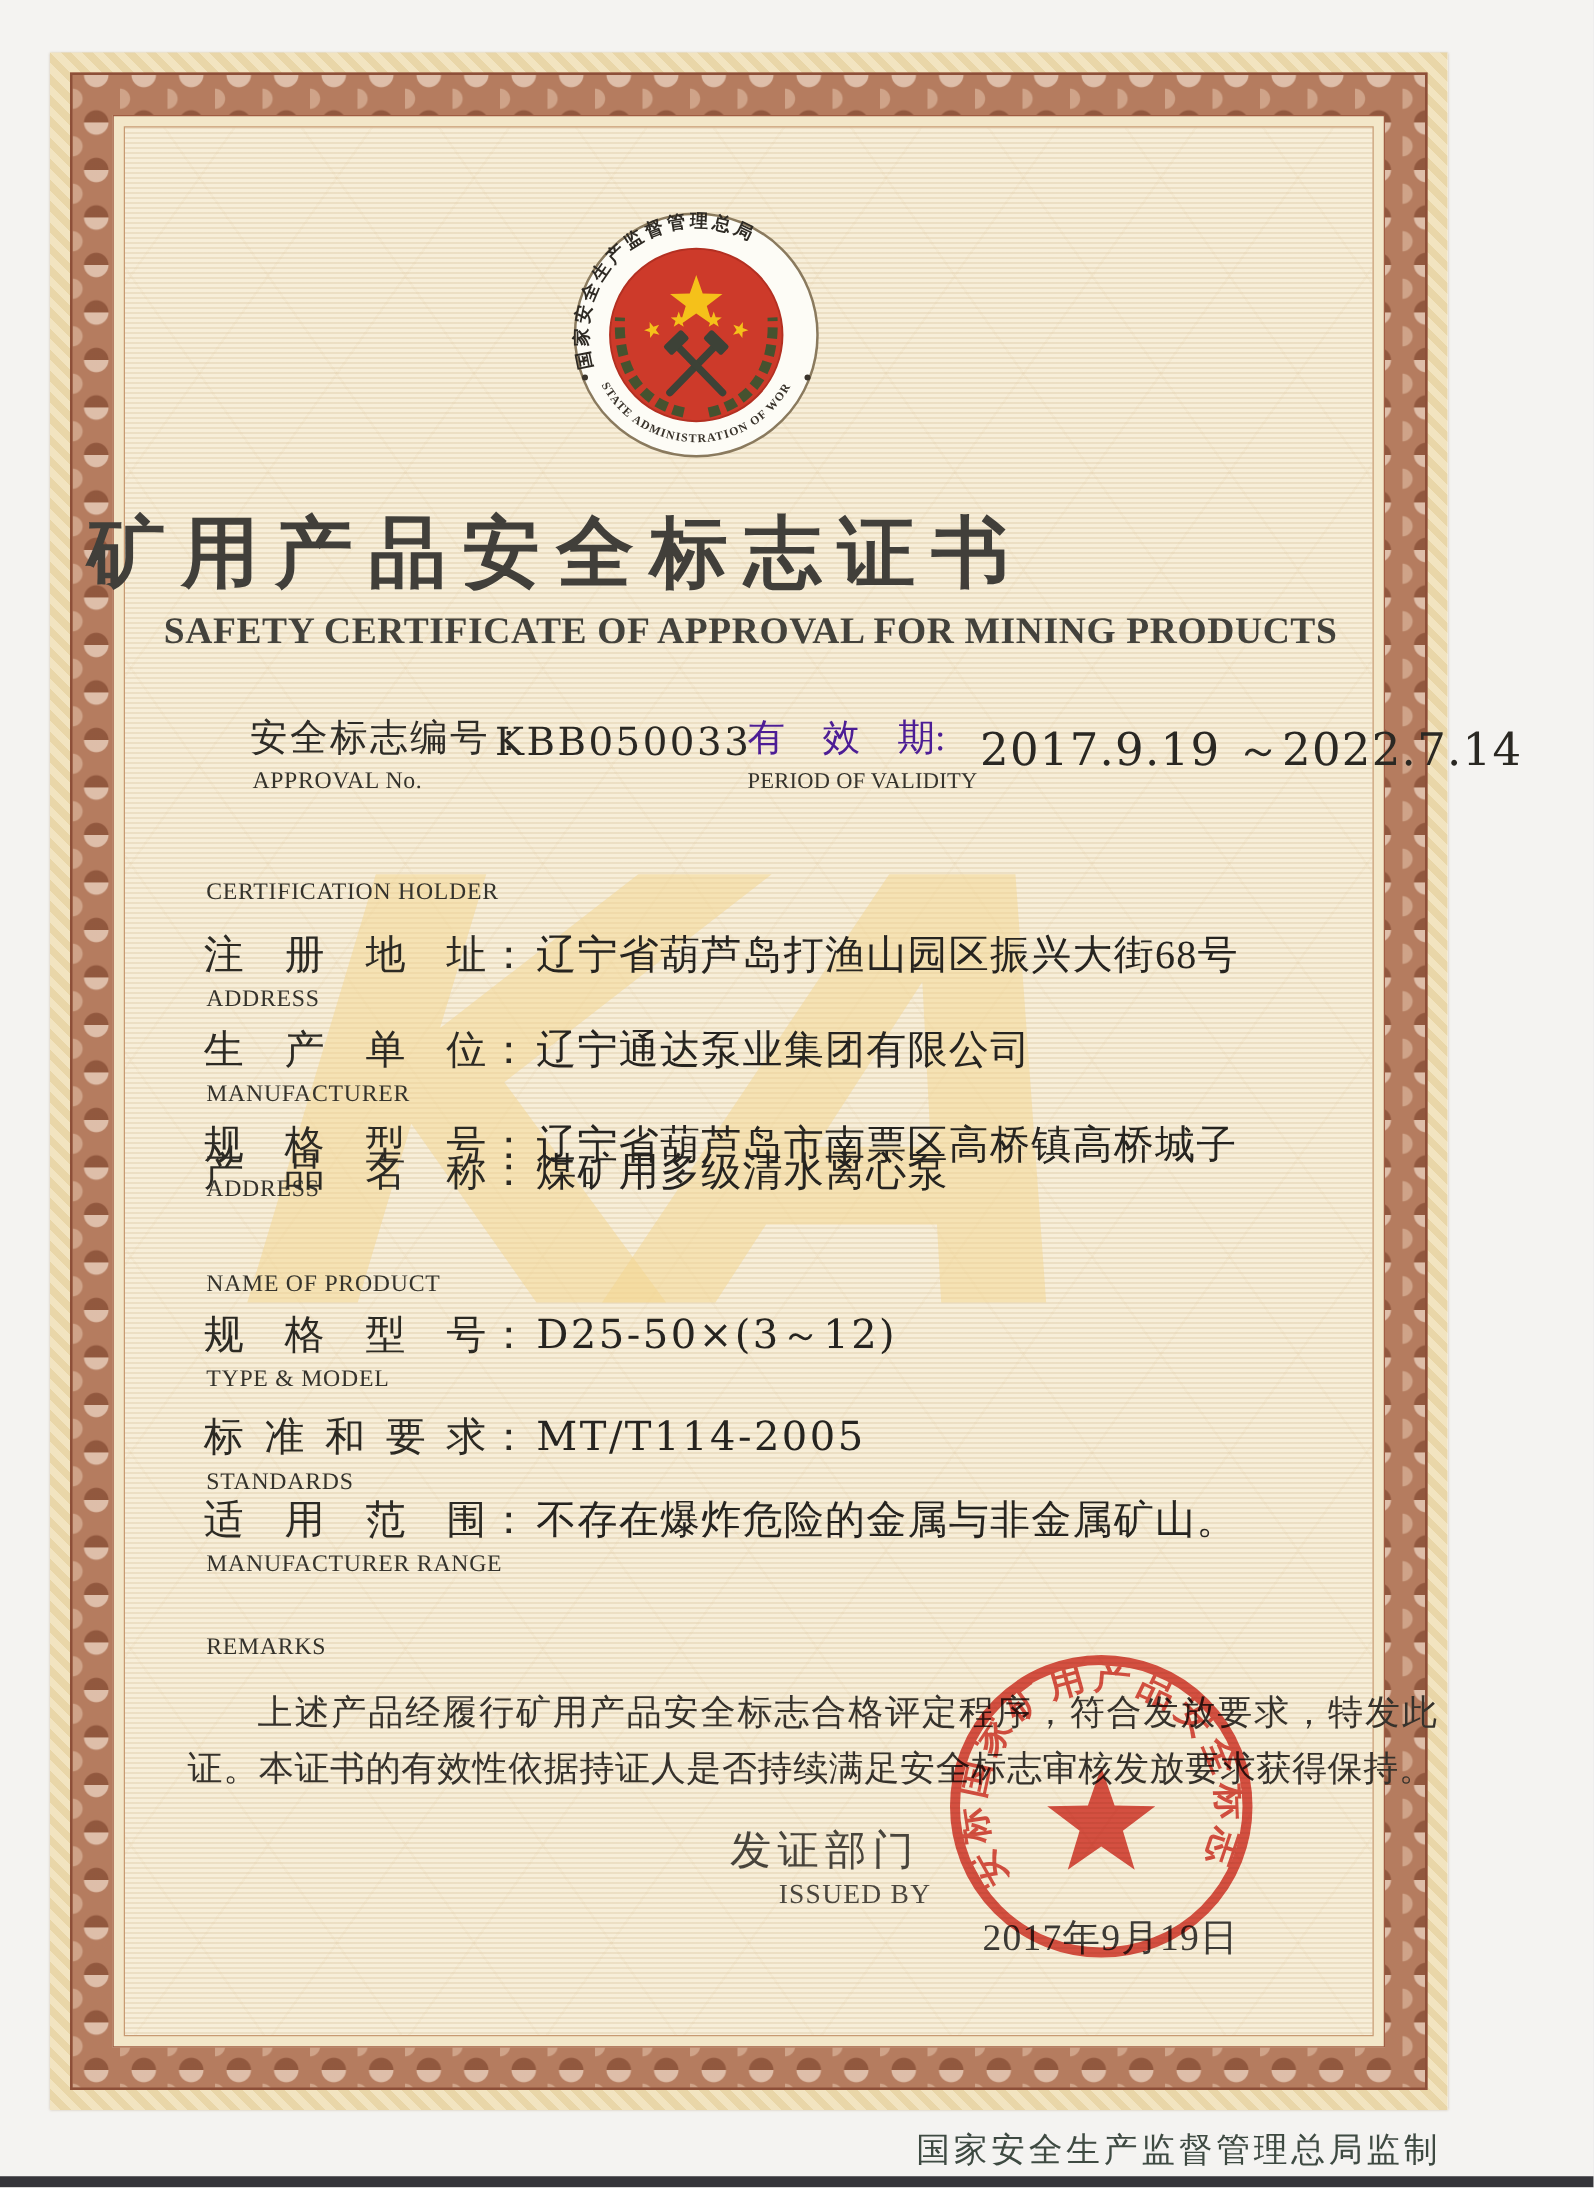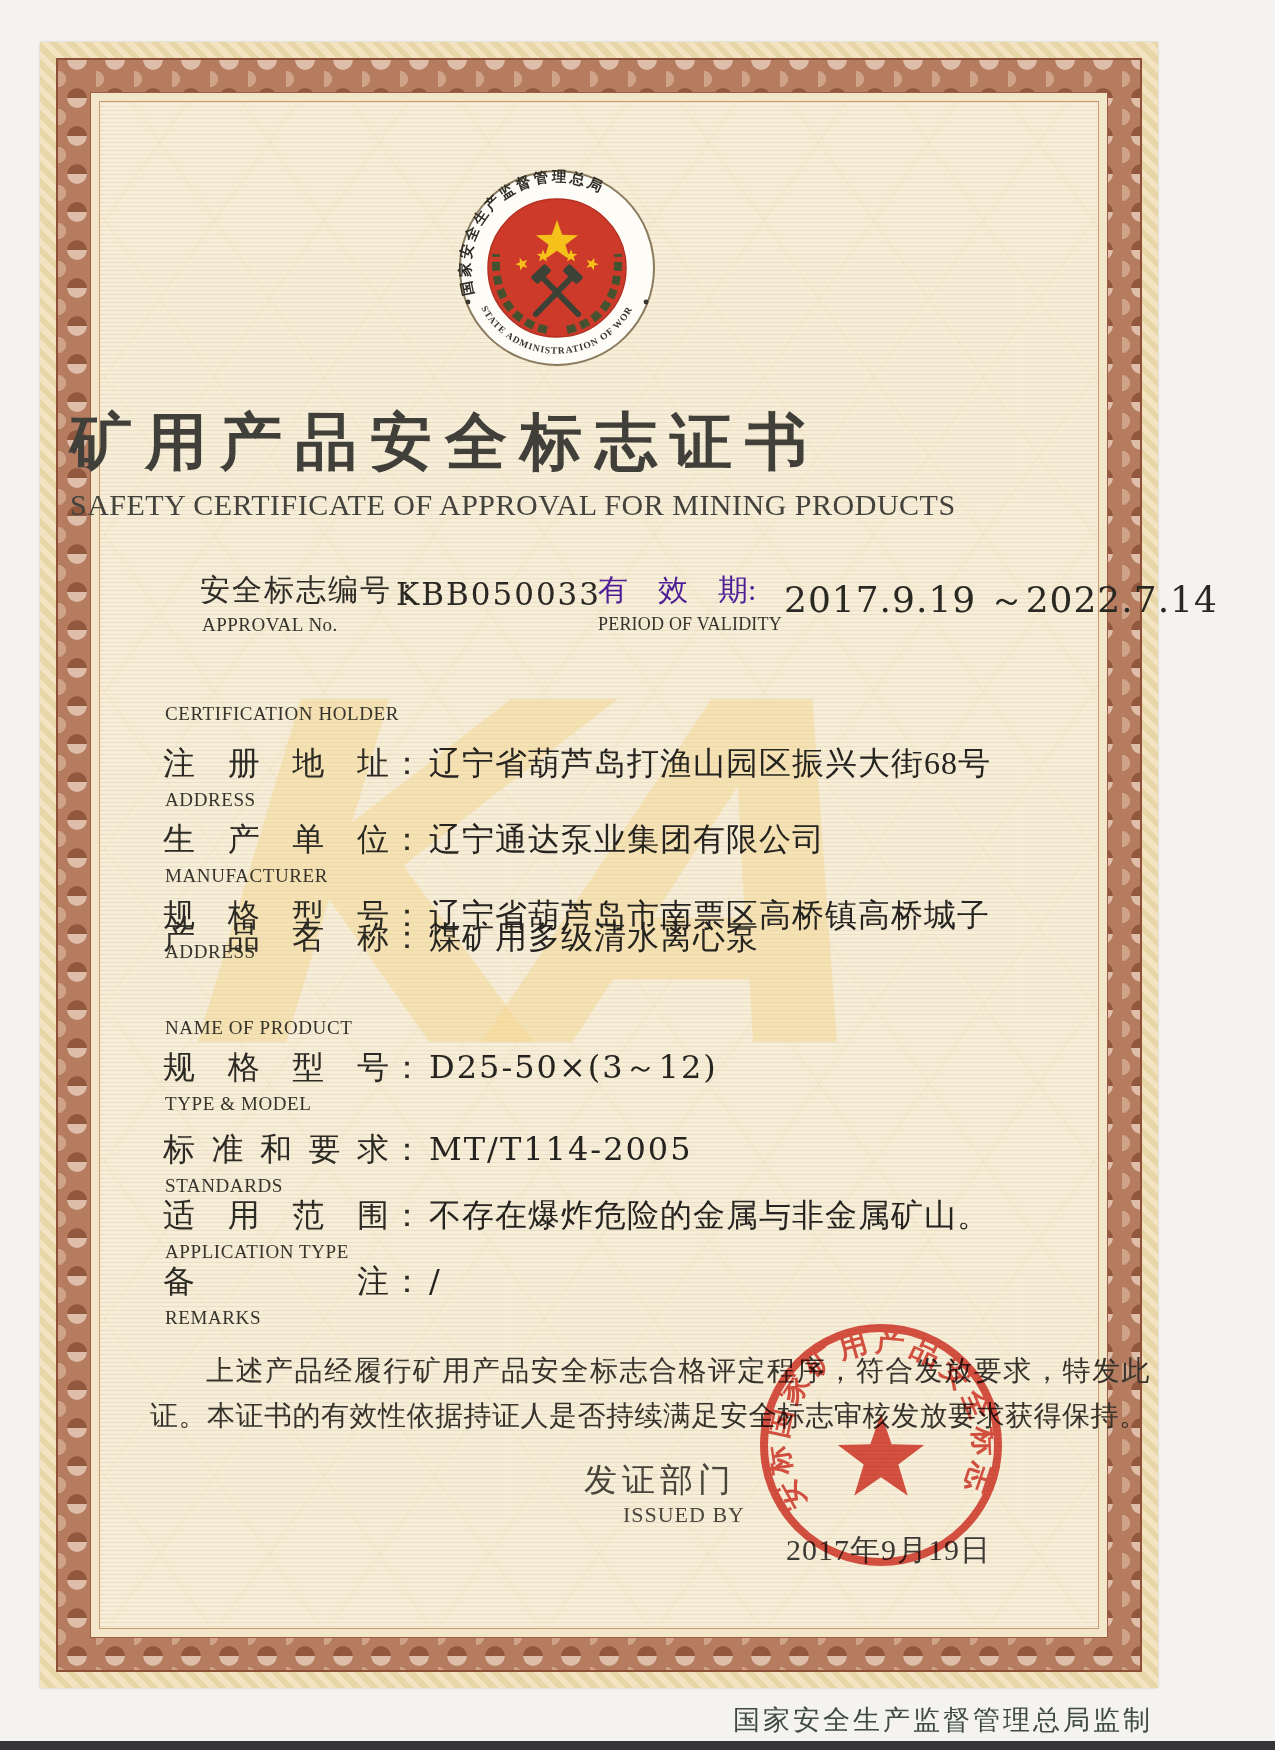--- a/index.html
+++ b/index.html
@@ -28,22 +28,22 @@
     border:1px solid #c79a72;}
   
   .watermark{position:absolute;left:205px;top:600px;width:700px;height:560px;
     font-family:"DejaVu Sans",sans-serif;font-weight:bold;font-style:italic;
     font-size:470px;line-height:560px;letter-spacing:-40px;
     color:rgba(243,214,144,.50);transform:skewX(-6deg);z-index:0;user-select:none;}
   
   .emblem{position:absolute;left:455px;top:166px;z-index:2;}
   .cert-title{position:absolute;left:70px;top:400px;width:1000px;text-align:left;
     font-size:62px;font-weight:bold;letter-spacing:13px;color:#413f3a;z-index:2;}
-  .cert-subtitle{position:absolute;left:70px;top:488px;width:1000px;text-align:left;
-    font-size:30px;font-weight:normal;letter-spacing:0.5px;color:#43423c;z-index:2;}
+  .cert-subtitle{position:absolute;left:70px;top:488px;width:1000px;text-align:right;
+    font-size:30px;font-weight:bold;letter-spacing:0.5px;color:#43423c;z-index:2;}
   
   .ap-zh{position:absolute;left:200px;top:570px;font-size:30px;letter-spacing:2px;color:#2e2c27;z-index:2;}
   .ap-en{position:absolute;left:202px;top:614px;font-size:19px;letter-spacing:.5px;color:#35332c;z-index:2;}
   .ap-val{position:absolute;left:396px;top:576px;font-size:31px;letter-spacing:2px;font-family:"DejaVu Serif",serif;color:#2a2823;z-index:2;}
   .pv-zh{position:absolute;left:598px;top:570px;font-size:30px;color:#4c1d95;z-index:2;}
   .pv-en{position:absolute;left:598px;top:614px;font-size:18px;letter-spacing:.2px;color:#35332c;z-index:2;}
   .pv-val{position:absolute;left:784px;top:576px;font-size:36px;letter-spacing:1px;font-family:"DejaVu Serif",serif;color:#2a2823;z-index:2;}
   
   .f-zh{position:absolute;left:163px;font-size:32px;color:#2c2a24;z-index:2;white-space:nowrap;}
   .f-zh .lbl{display:inline-block;width:226px;text-align:justify;text-align-last:justify;}
@@ -165,25 +165,22 @@
   <div class="f-en" style="top:1093px">TYPE &amp; MODEL</div>
 
   <div class="f-zh" style="top:1128px">
     <span class="lbl">标准和要求</span><span class="col">：</span><span class="val mono">MT/T114-2005</span>
   </div>
   <div class="f-en" style="top:1175px">STANDARDS</div>
 
   <div class="f-zh" style="top:1194px">
     <span class="lbl">适用范围</span><span class="col">：</span><span class="val">不存在爆炸危险的金属与非金属矿山。</span>
   </div>
-  <div class="f-en" style="top:1241px">APPLICATION TYPE</div>
-
-  <div class="f-zh" style="top:1260px">
-    <span class="lbl">备注</span><span class="col">：</span><span class="val mono">/</span>
-  </div>
+  <div class="f-en" style="top:1241px">MANUFACTURER RANGE</div>
+
   <div class="f-en" style="top:1307px">REMARKS</div>
 
   <div class="statement">上述产品经履行矿用产品安全标志合格评定程序，符合发放要求，特发此证。本证书的有效性依据持证人是否持续满足安全标志审核发放要求获得保持。</div>
 
   <div class="issued-zh">发证部门</div>
   <div class="issued-en">ISSUED BY</div>
   <div class="issue-date">2017年9月19日</div>
 
   <svg class="seal" viewBox="-125 -125 250 250">
     <defs>

